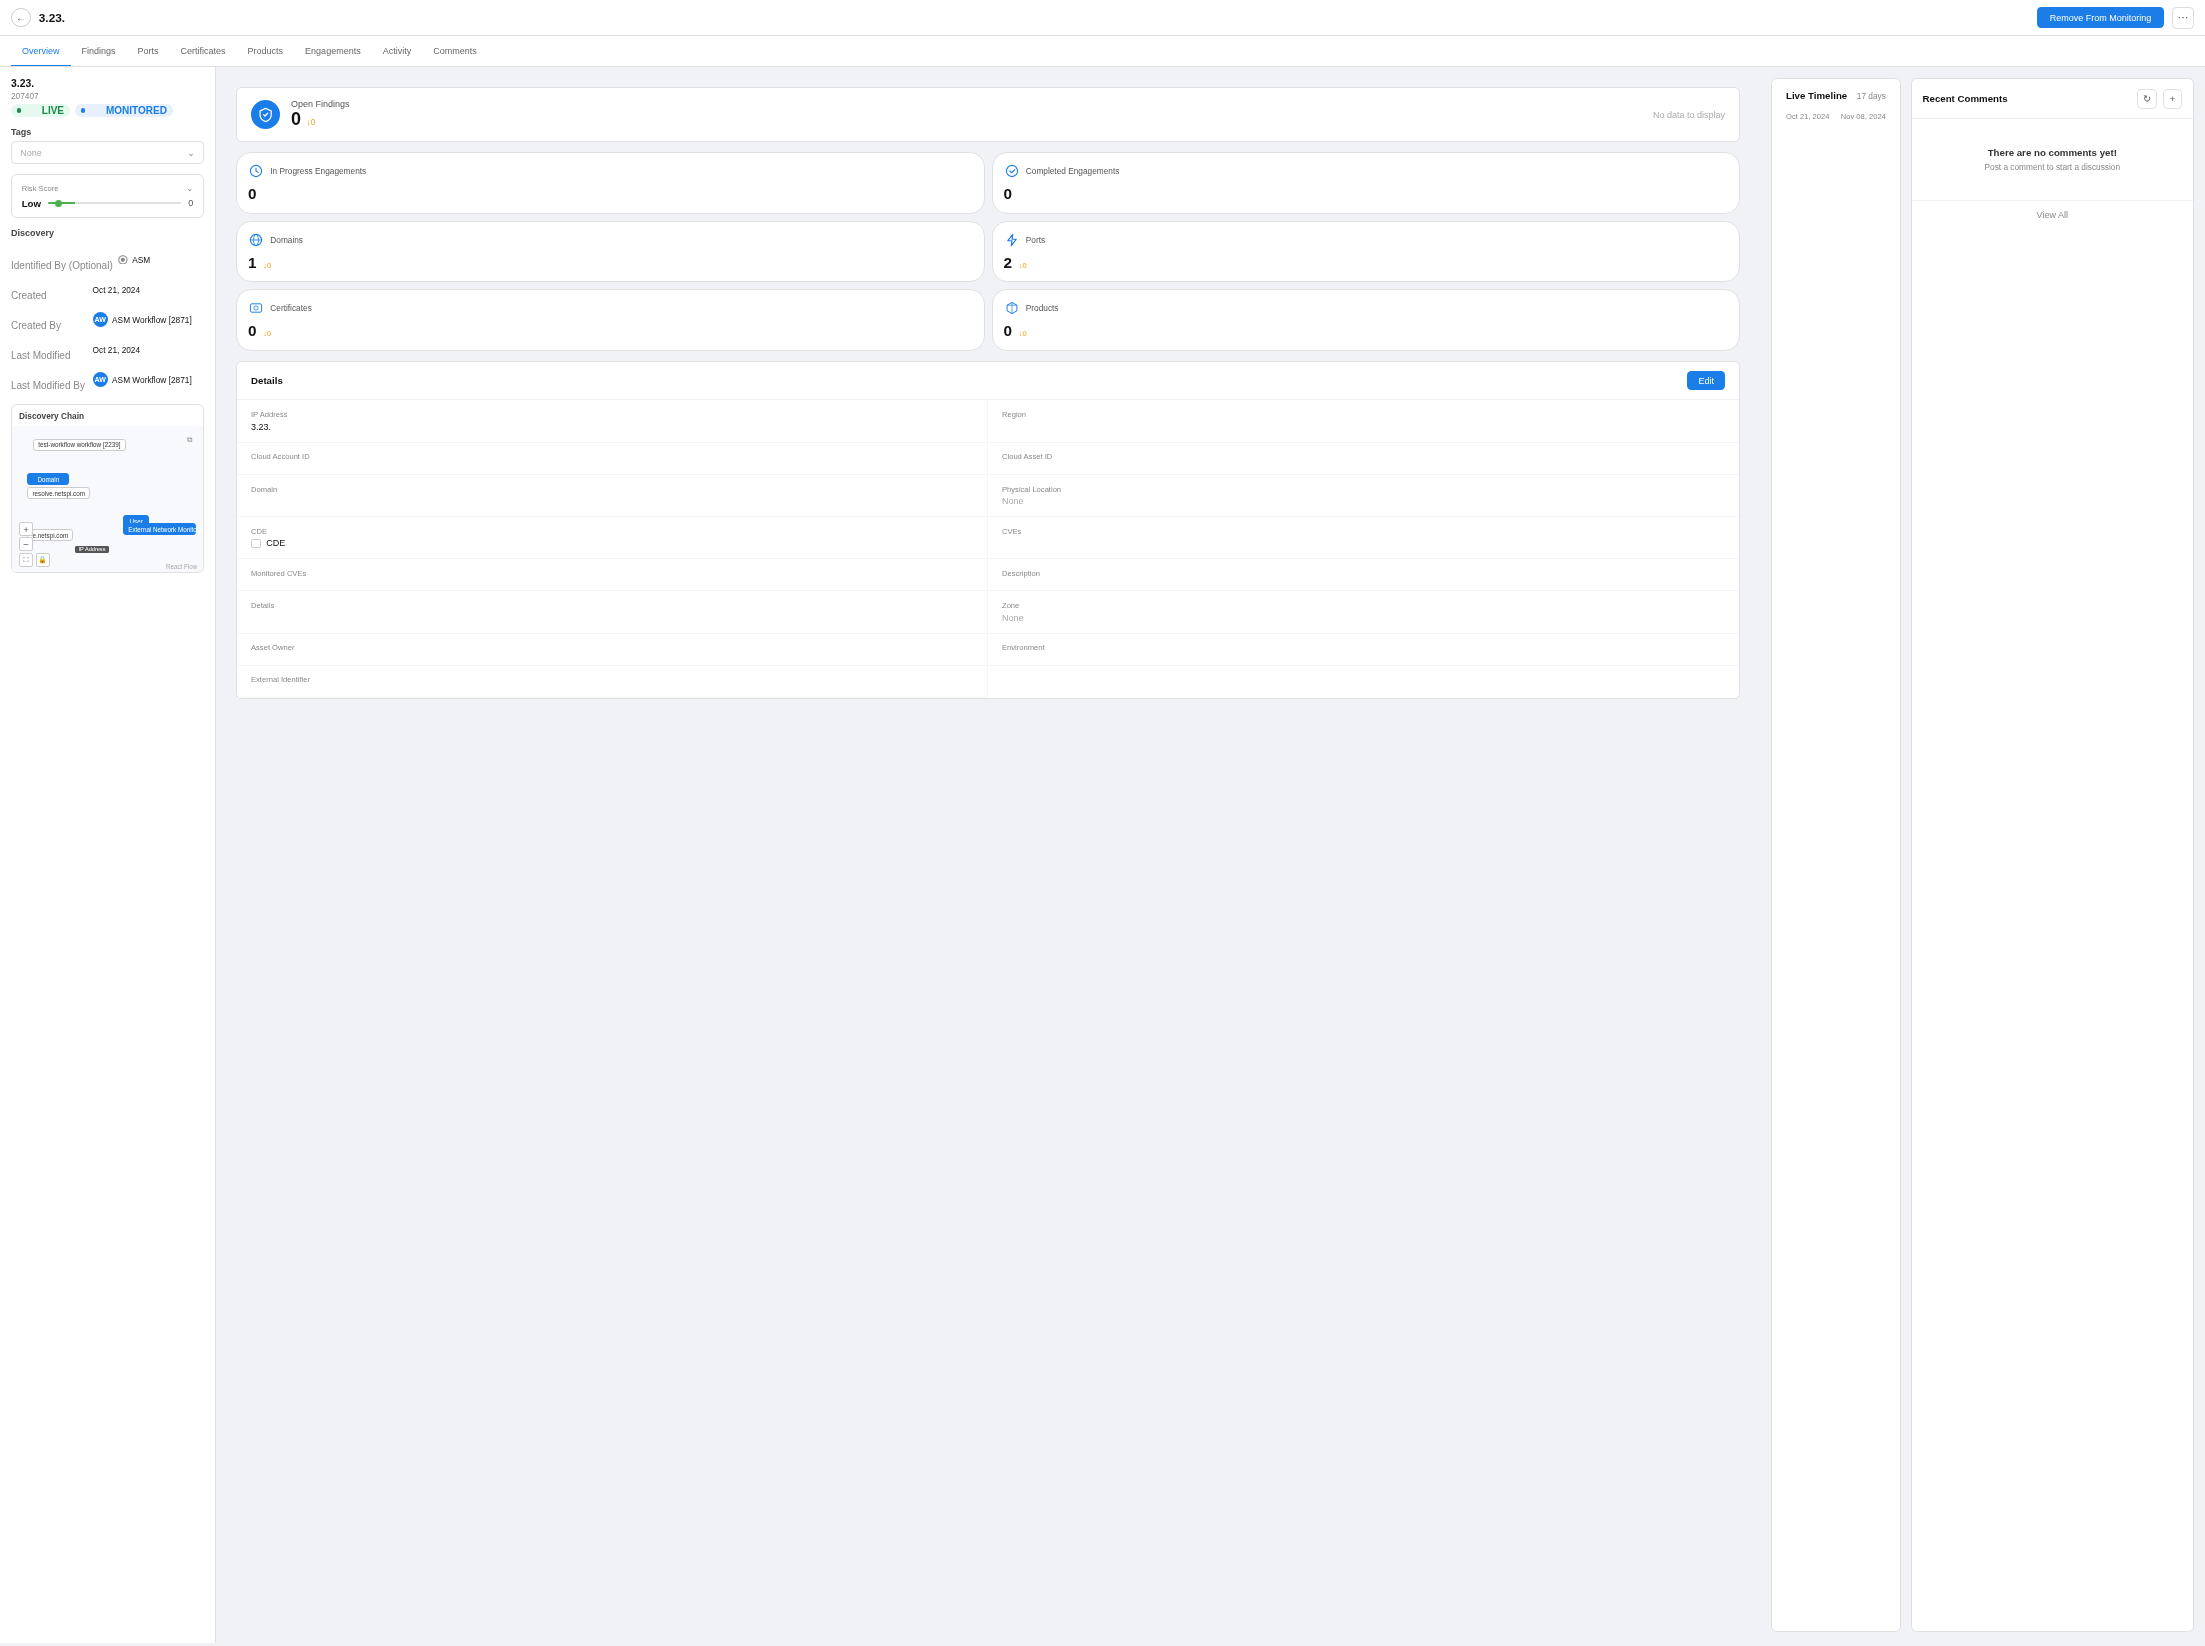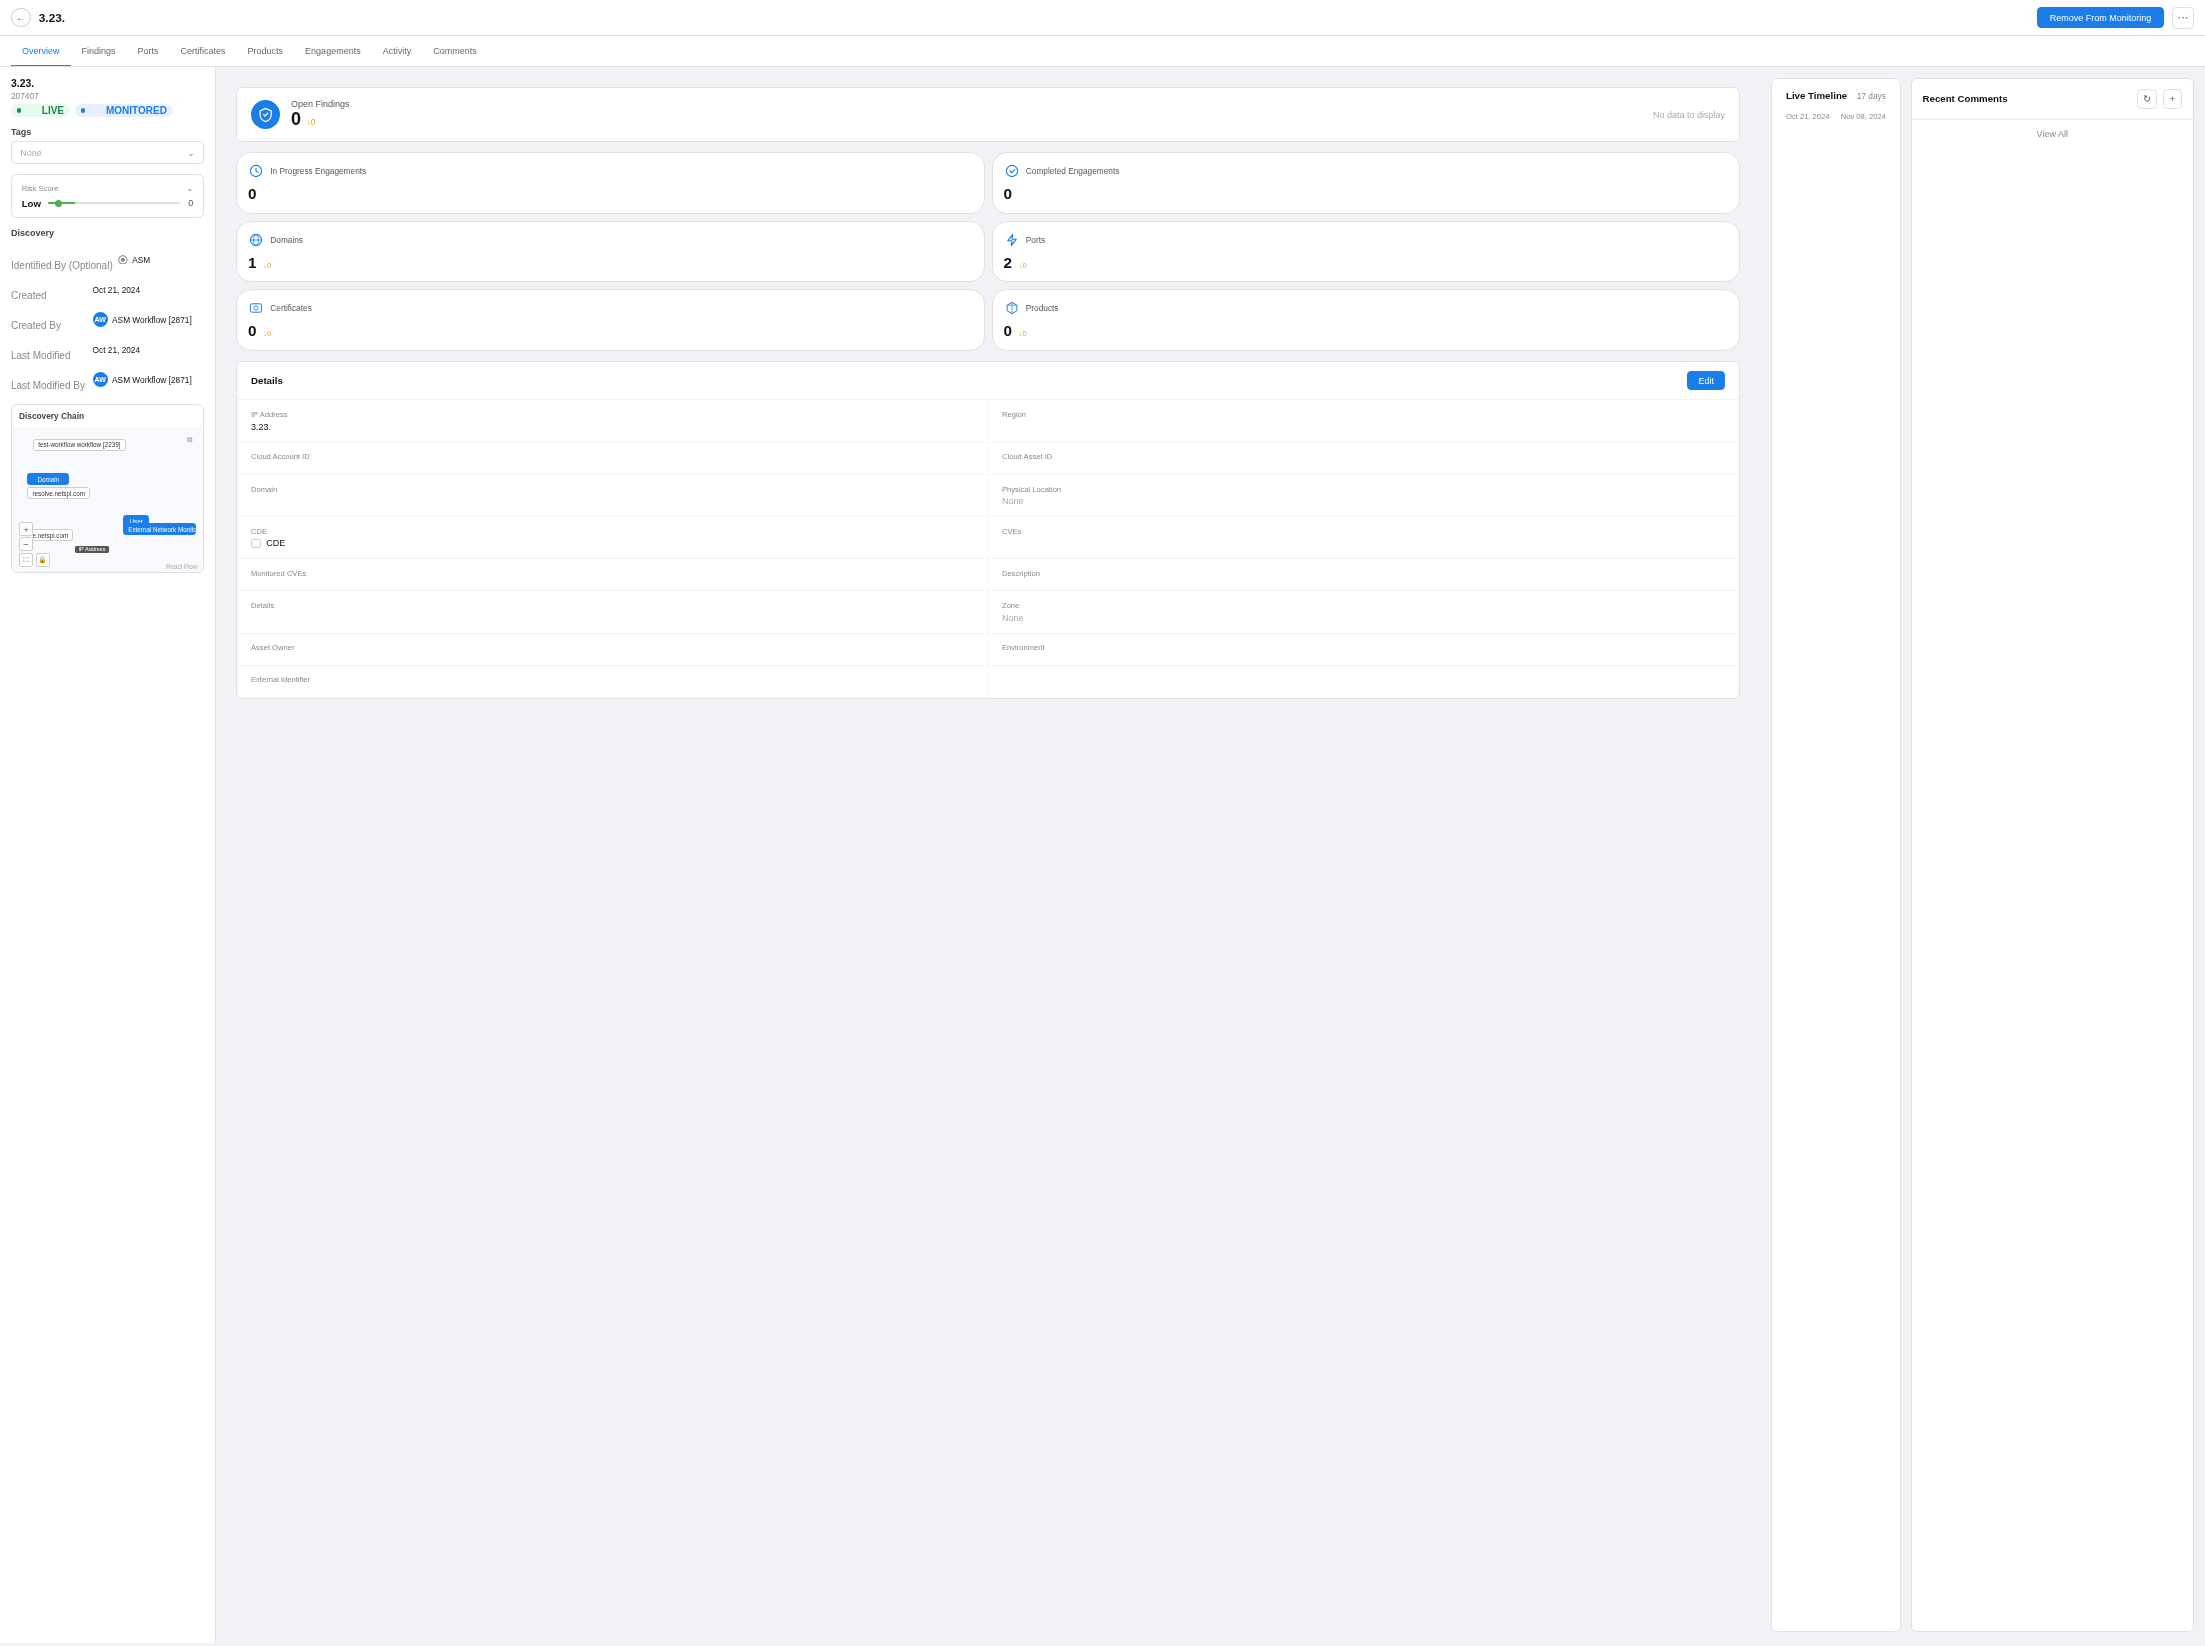--- a/index.html
+++ b/index.html
@@ -445,18 +445,22 @@
     </div>
 
     <div class="comments-card">
       <div class="comments-header">
         <span class="comments-title">Recent Comments</span>
         <div class="comments-actions">
           <button class="icon-btn">↻</button>
           <button class="icon-btn">+</button>
         </div>
       </div>
+      <div class="comments-empty">
+        <div class="comments-empty-title">There are no comments yet!</div>
+        <div class="comments-empty-sub">Post a comment to start a discussion</div>
+      </div>
       <div class="view-all">View All</div>
     </div>
   </div>
 
 </div>
 
 
 </body></html>

